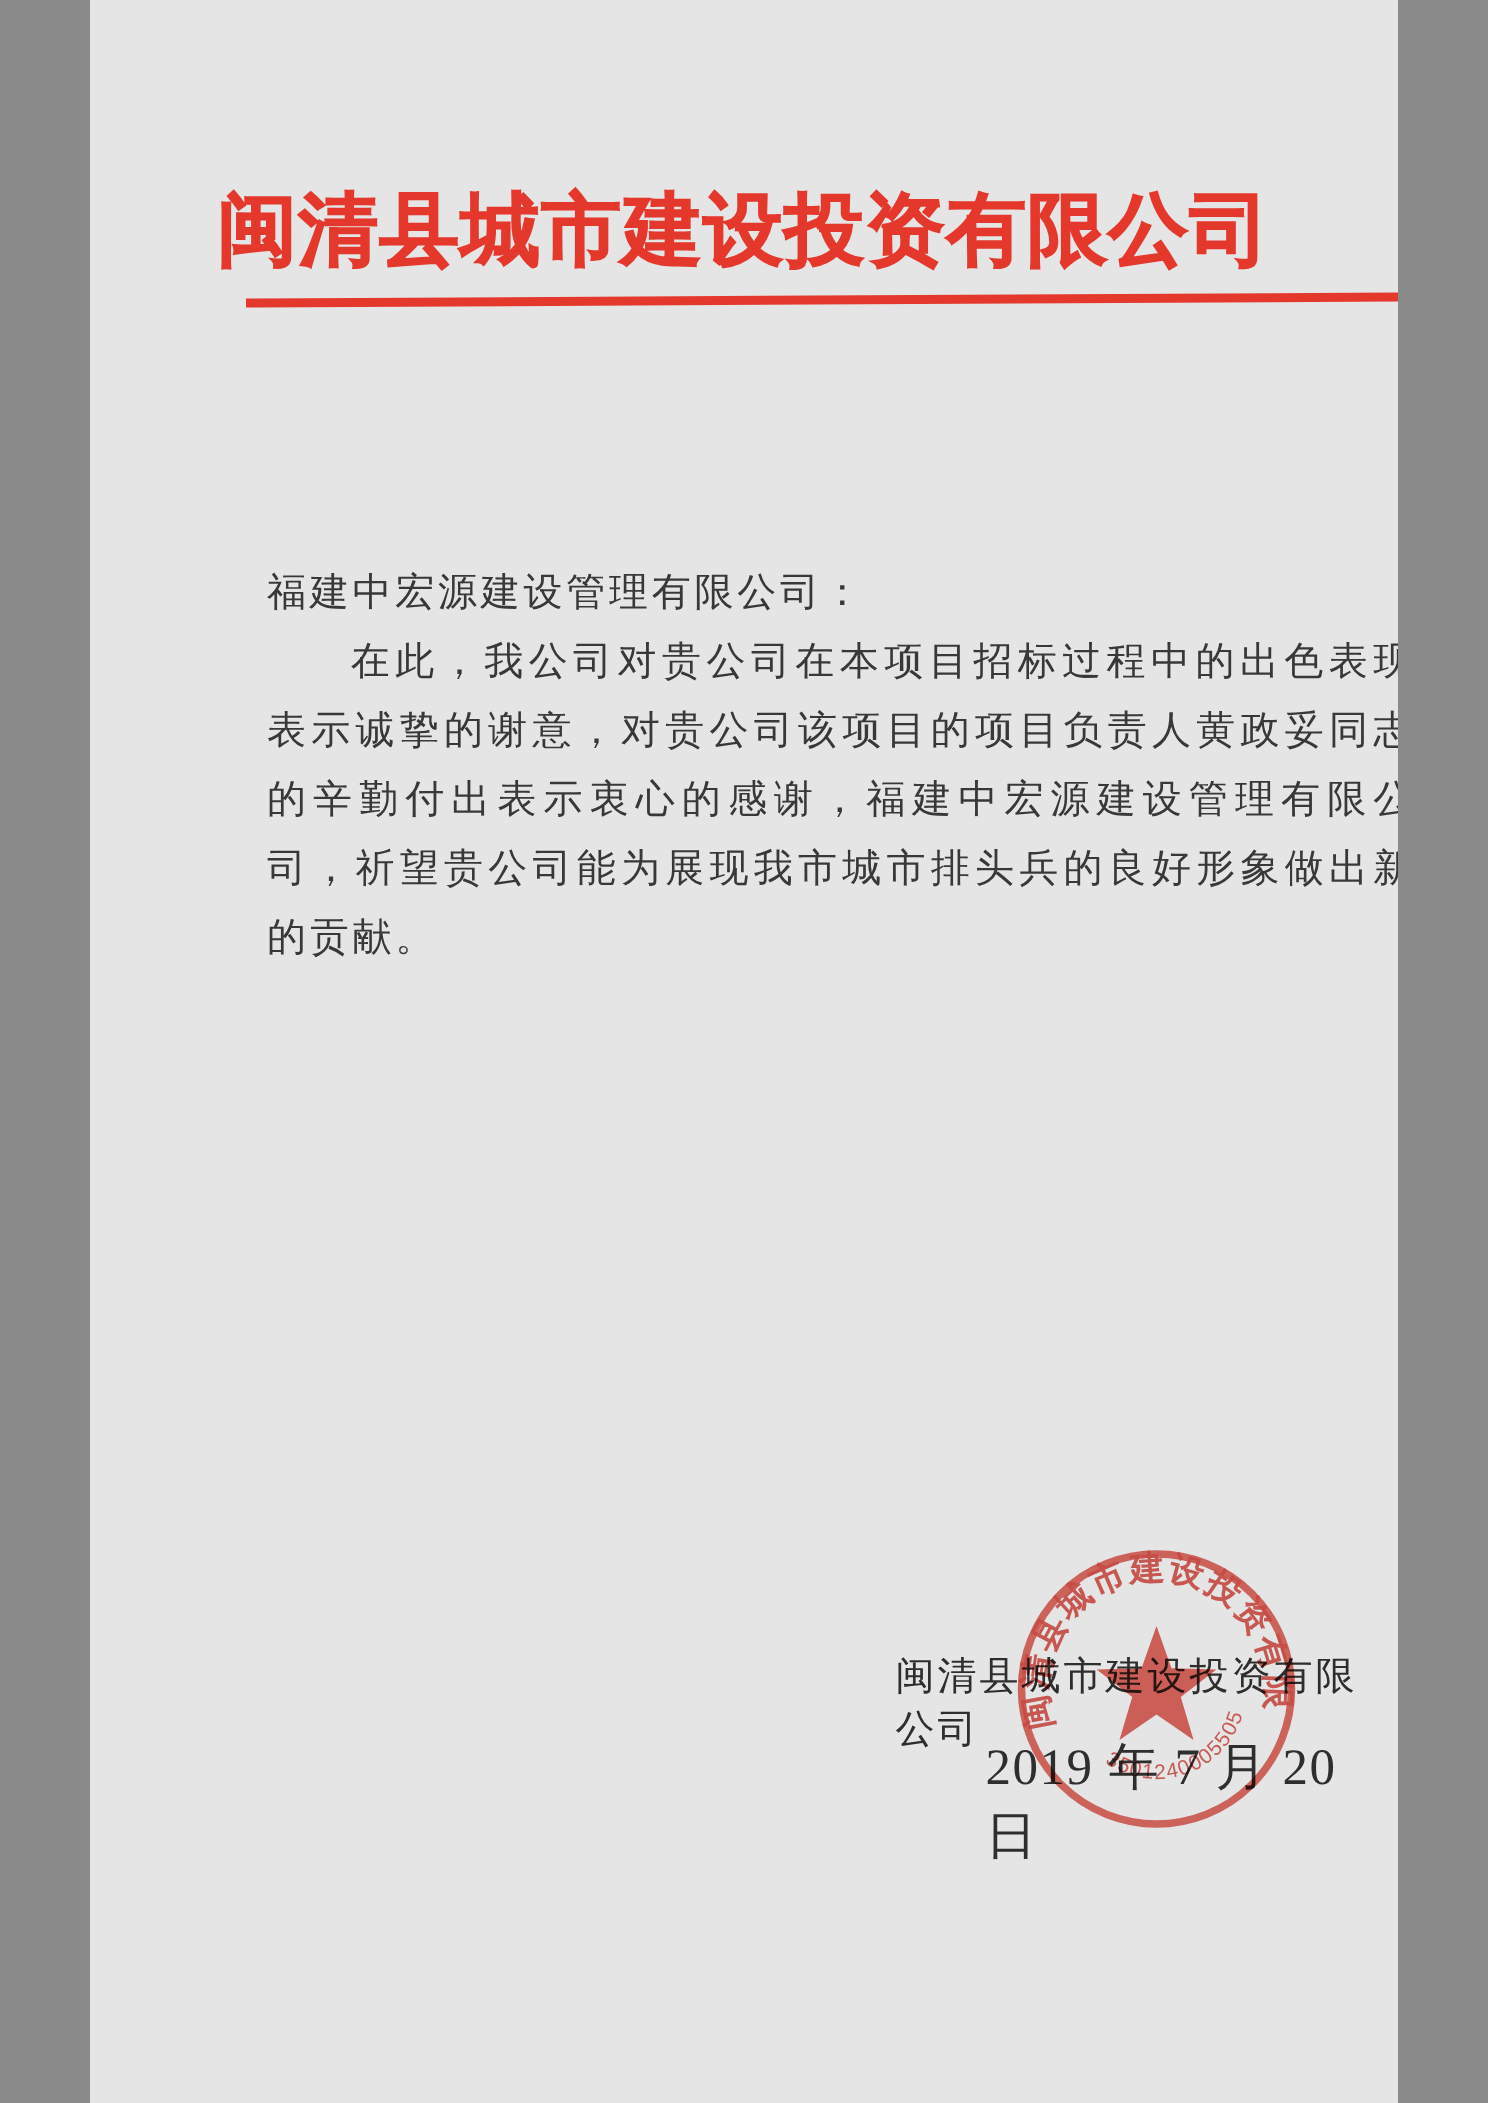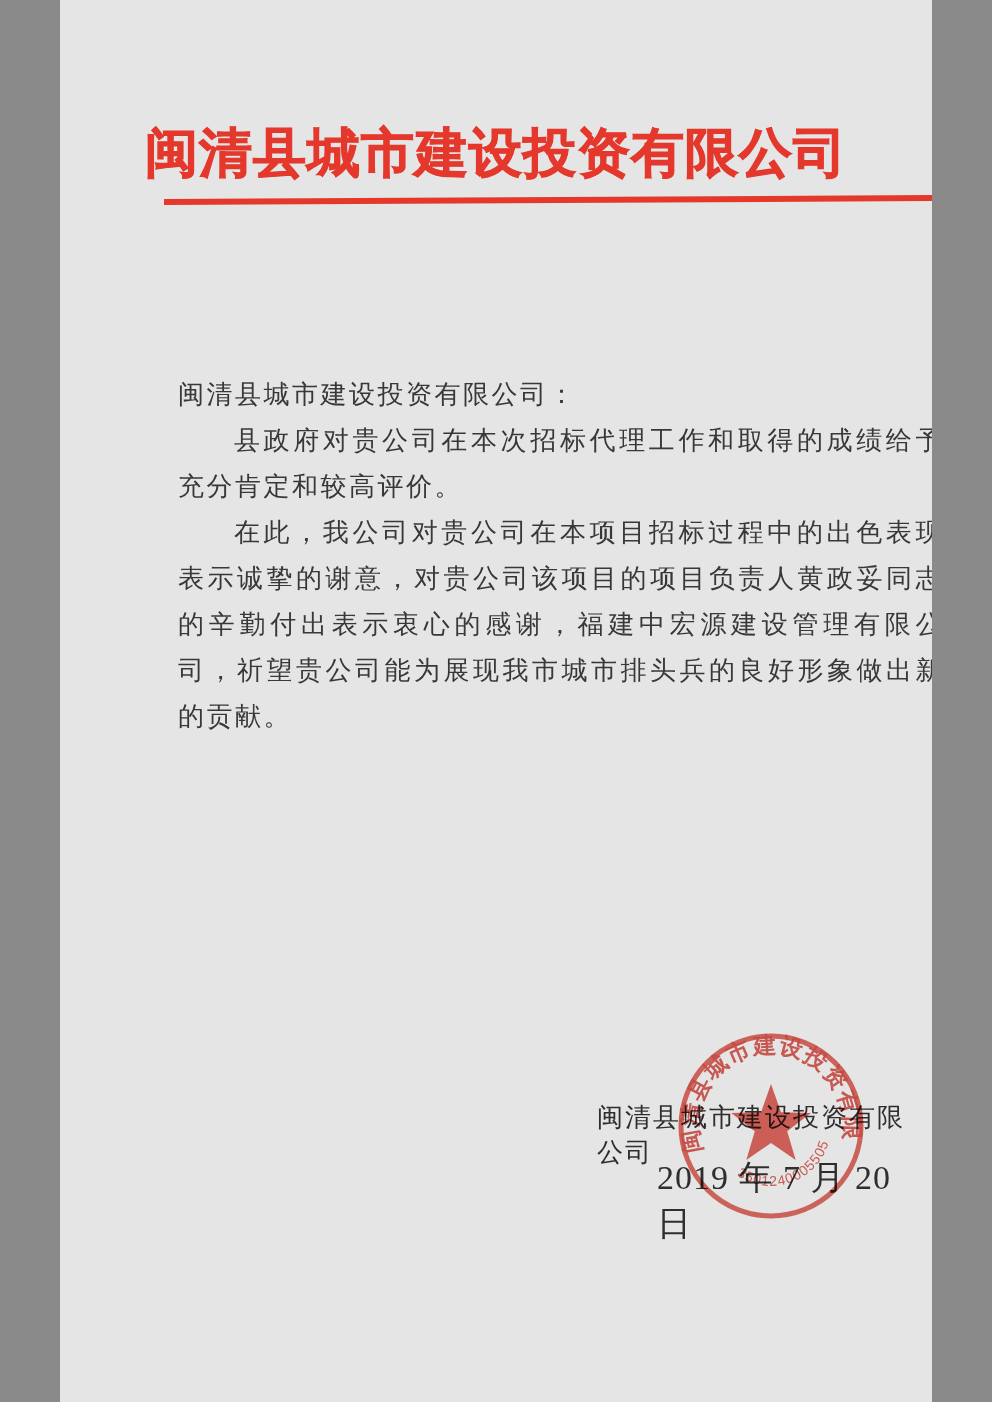--- a/index.html
+++ b/index.html
@@ -85,22 +85,21 @@
 <body>
 
 <div class="page">
 
   <div class="letterhead">闽清县城市建设投资有限公司</div>
 
   <div class="rule"></div>
 
 
   <div class="body-text">
-    <p class="salutation">闽清县城市建设投资有限公司：</p>
-    <p>县政府对贵公司在本次招标代理工作和取得的成绩给予充分肯定和较高评价。</p>
+    <p class="salutation">福建中宏源建设管理有限公司：</p>
     <p>在此，我公司对贵公司在本项目招标过程中的出色表现表示诚挚的谢意，对贵公司该项目的项目负责人黄政妥同志的辛勤付出表示衷心的感谢，福建中宏源建设管理有限公司，祈望贵公司能为展现我市城市排头兵的良好形象做出新的贡献。</p>
   </div>
 
   <div class="sig-company">闽清县城市建设投资有限公司</div>
 
   <div class="sig-date">2019 年 7 月 20 日</div>
 
   <svg class="seal" viewBox="0 0 240 240">
     <defs>
       <path id="arcTop" d="M 51.4 145 A 73 73 0 1 1 188.6 145" fill="none"></path>

